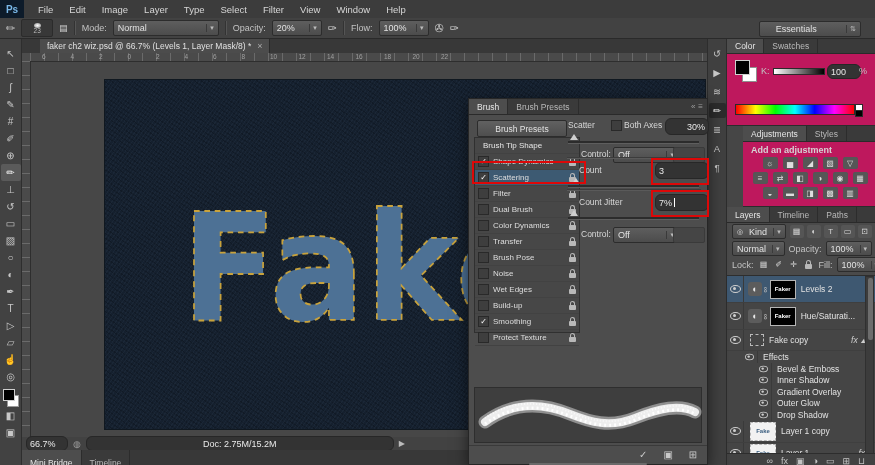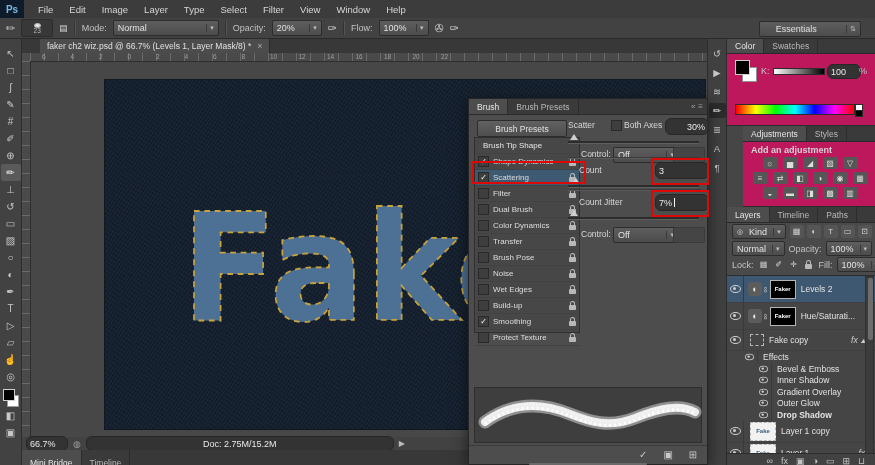--- a/index.html
+++ b/index.html
@@ -490,21 +490,21 @@
               <span class="eye small"></span>
             </div>
             <span class="llabel">Gradient Overlay</span>
           </div>
           <div class="lrow" style="height: 11.5px; padding-left: 28px; border: none;">
             <div class="eyebox">
               <span class="eye small"></span>
             </div>
             <span class="llabel">Outer Glow</span>
           </div>
-          <div class="lrow" style="height: 11.5px; padding-left: 28px; border: none; font-weight: bold;">
+          <div class="lrow" style="height: 11.5px; padding-left: 28px; border: none;">
             <div class="eyebox">
               <span class="eye small"></span>
             </div>
             <span class="llabel">Drop Shadow</span>
           </div>
           <div class="lrow" style="height: 21px;">
             <div class="eyebox">
               <span class="eye"></span>
             </div>
             <span class="thumb image" style="margin-left: 6px;">Fake</span>

